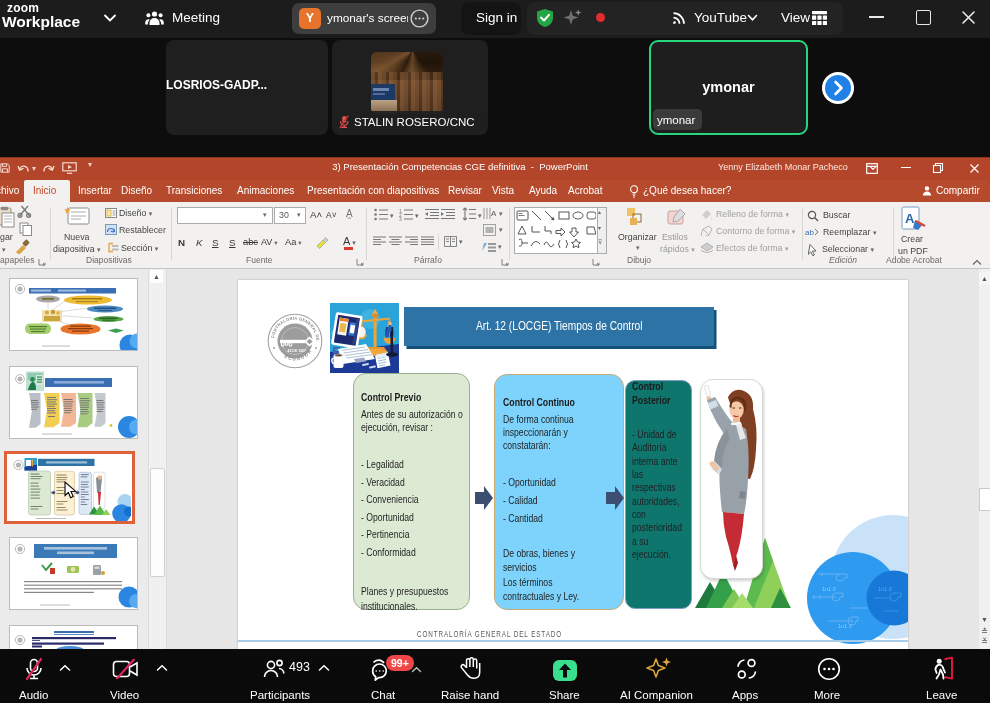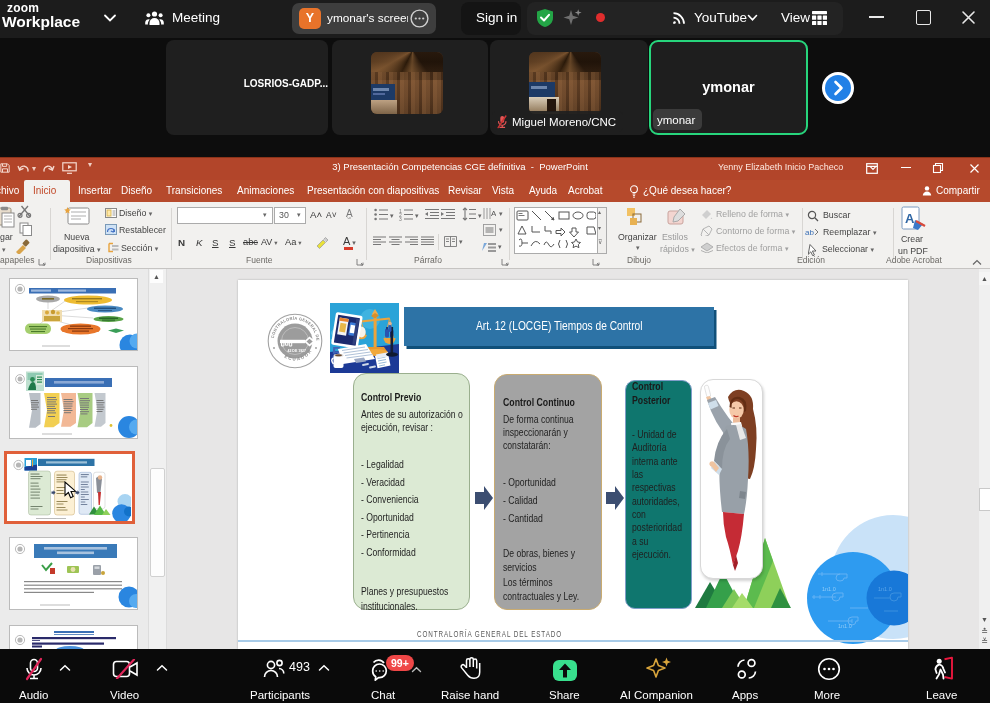--- a/index.html
+++ b/index.html
@@ -107,51 +107,40 @@
     <div class="abs" style="left:869px;top:16px;width:15px;height:1.6px;background:#e8e8e8;"></div>
     <div class="abs" style="left:916px;top:10px;width:13px;height:13px;border:1.6px solid #e8e8e8;border-radius:2px;"></div>
     <svg class="abs" style="left:961px;top:10px" width="15" height="15" viewBox="0 0 15 15">
         <path d="M2 2 L13 13 M13 2 L2 13" stroke="#e8e8e8" stroke-width="1.6" stroke-linecap="round"></path>
       </svg>
   </div>
 
   <div id="strip">
 
     <div class="tile" style="left:166px;width:162px;">
-      <div class="abs" style="left:0;top:38px;width:162px;text-align:right;color:#fff;font-size:10px;font-weight:bold;">LOSRIOS-GADP...</div>
+      <div class="abs" style="left:0;top:38px;width:162px;text-align:left;color:#fff;font-size:12px;font-weight:bold;">LOSRIOS-GADP...</div>
     </div>
 
     <div class="tile" style="left:332px;width:156px;">
       <div class="abs photo" style="left:39px;top:12px;width:72px;height:62px;border-radius:6px;overflow:hidden;">
         <div class="abs" style="left:0;top:0;width:72px;height:62px;background:linear-gradient(180deg,#5e4028 0%,#2e1c10 16%,#7a5232 30%,#8a5c38 48%,#6e482c 72%,#3e2817 100%);"></div>
         <div class="abs" style="left:0;top:0;width:72px;height:28px;background:conic-gradient(from 145deg at 58% -6%,#1e1208 0deg,#6e4c2a 38deg,#281808 62deg,#7e5630 95deg,#3a2412 135deg,#1e1208 195deg);opacity:.85;"></div>
         <div class="abs" style="left:0;top:20px;width:72px;height:42px;background:repeating-linear-gradient(90deg,#6e4a2c 0 4px,#4a2f1a 4px 7px,#7e5634 7px 11px);opacity:.7;"></div>
         <div class="abs" style="left:0;top:32px;width:24px;height:16px;background:#1d3a66;"></div>
         <div class="abs" style="left:2px;top:36px;width:16px;height:3px;background:#6d86ad;"></div>
         <div class="abs" style="left:2px;top:41px;width:12px;height:2px;background:#51699c;"></div>
         <div class="abs" style="left:0;top:48px;width:26px;height:14px;background:linear-gradient(180deg,#bda183,#7e6448);"></div>
       </div>
-    </div>
-
-    <div class="tile" style="left:490px;width:158px;">
-      <div class="abs photo" style="left:39px;top:12px;width:72px;height:62px;border-radius:6px;overflow:hidden;">
-        <div class="abs" style="left:0;top:0;width:72px;height:62px;background:linear-gradient(180deg,#5e4028 0%,#2e1c10 16%,#7a5232 30%,#8a5c38 48%,#6e482c 72%,#3e2817 100%);"></div>
-        <div class="abs" style="left:0;top:0;width:72px;height:28px;background:conic-gradient(from 145deg at 58% -6%,#1e1208 0deg,#6e4c2a 38deg,#281808 62deg,#7e5630 95deg,#3a2412 135deg,#1e1208 195deg);opacity:.85;"></div>
-        <div class="abs" style="left:0;top:20px;width:72px;height:42px;background:repeating-linear-gradient(90deg,#6e4a2c 0 4px,#4a2f1a 4px 7px,#7e5634 7px 11px);opacity:.7;"></div>
-        <div class="abs" style="left:0;top:30px;width:26px;height:15px;background:#1d3a66;"></div>
-        <div class="abs" style="left:2px;top:34px;width:16px;height:3px;background:#6d86ad;"></div>
-        <div class="abs" style="left:0;top:45px;width:30px;height:17px;background:linear-gradient(180deg,#d9cdb9,#8a7050);"></div>
-        <div class="abs" style="left:18px;top:47px;width:9px;height:13px;background:#23150c;"></div>
-      </div>
       <div class="vlabel"><svg class="micmute" viewBox="0 0 14 16">
             <rect x="5" y="1" width="4.6" height="8" rx="2.3" fill="#e45656"></rect>
             <path d="M3 7.5 a4.3 4.3 0 0 0 8.6 0 M7.3 11.8 V14 M4.6 14.3 h5.4" stroke="#e45656" stroke-width="1.4" fill="none" stroke-linecap="round"></path>
             <path d="M11.5 1 L2.5 14.5" stroke="#c33" stroke-width="1.7" stroke-linecap="round"></path>
-          </svg>Miguel Moreno/CNC</div>
+          </svg>STALIN ROSERO/CNC</div>
     </div>
+
 
     <div class="tile" style="left:649px;width:159px;background:#1e1e1e;border:2px solid #27d57c;border-radius:9px;box-sizing:border-box;">
       <div class="abs" style="left:0;top:37px;width:155px;text-align:center;color:#fff;font-size:14.5px;font-weight:bold;">ymonar</div>
       <div class="vlabel" style="background:rgba(70,70,70,.75);">ymonar</div>
     </div>
 
     <div class="abs" style="left:822px;top:34px;width:32px;height:32px;border-radius:50%;background:#fff;"></div>
     <div class="abs" style="left:825px;top:37px;width:26px;height:26px;border-radius:50%;background:#2180e6;"></div>
     <svg class="abs" style="left:833px;top:42px" width="11" height="16" viewBox="0 0 11 16">
         <path d="M2.5 2 L8.5 8 L2.5 14" stroke="#fff" stroke-width="2.6" fill="none" stroke-linecap="round" stroke-linejoin="round"></path>
@@ -171,21 +160,21 @@
     <svg class="abs" style="left:42px;top:5px" width="13" height="12" viewBox="0 0 13 12">
         <path d="M2 9 a4.2 4.2 0 1 1 8.4 -1.2 M11.8 4.6 l-1.4 3.4 -3.4 -1.4" stroke="#f5d9cf" stroke-width="1.4" fill="none" stroke-linecap="round"></path>
       </svg>
     <svg class="abs" style="left:62px;top:5px" width="15" height="12" viewBox="0 0 15 12">
         <rect x="0.8" y="0.8" width="13.4" height="8" stroke="#f5d9cf" stroke-width="1.2" fill="none"></rect>
         <path d="M6 3 l4 2 -4 2 z" fill="#f5d9cf"></path>
         <path d="M5 11.3 h5" stroke="#f5d9cf" stroke-width="1.2"></path>
       </svg>
     <div class="abs" style="left:88px;top:3px;color:#f0cfc3;font-size:8px;">▾</div>
     <div class="abs" style="left:0;top:4px;width:920px;text-align:center;color:#fff;font-size:9.5px;">3) Presentación Competencias CGE definitiva&nbsp; -&nbsp; PowerPoint</div>
-    <div class="abs" style="left:718px;top:5px;color:#fde8e0;font-size:9px;">Yenny Elizabeth Inicio Pacheco</div>
+    <div class="abs" style="left:718px;top:5px;color:#fde8e0;font-size:9px;">Yenny Elizabeth Monar Pacheco</div>
     <svg class="abs" style="left:866px;top:6px" width="12" height="11" viewBox="0 0 12 11">
         <rect x="0.7" y="0.7" width="10.6" height="9.6" stroke="#fff" stroke-width="1.2" fill="none"></rect>
         <path d="M0.7 3.4 h10.6 M4 3.4 l3 3 3 -3" stroke="#fff" stroke-width="1.1" fill="none"></path>
       </svg>
     <div class="abs" style="left:901px;top:10px;width:10px;height:1.3px;background:#fff;"></div>
     <svg class="abs" style="left:932px;top:5px" width="12" height="12" viewBox="0 0 12 12" fill="none" stroke="#fff" stroke-width="1.1">
         <path d="M3.5 3.5 v-2 h7 v7 h-2"></path>
         <rect x="1.5" y="3.5" width="7" height="7"></rect>
       </svg>
     <svg class="abs" style="left:969px;top:6px" width="11" height="11" viewBox="0 0 11 11">
@@ -434,21 +423,21 @@
     <svg class="abs" style="left:805px;top:25px" width="15" height="11" viewBox="0 0 15 11">
         <text x="0" y="8" font-size="8" fill="#3a6fb5">ab</text>
         <text x="0" y="11" font-size="0"> </text>
         <path d="M10 2 l3 3 -3 3" stroke="#777" fill="none"></path>
       </svg>
     <div class="rtext" style="left:823px;top:25px;">Reemplazar <span style="font-size:7px;color:#666;">▾</span></div>
     <svg class="abs" style="left:808px;top:42px" width="10" height="12" viewBox="0 0 10 12">
         <path d="M2 0.5 l6 6.5 -3.6 0 2 4 -1.6 .8 -2 -4 -2.6 2.6 z" fill="#fff" stroke="#555" stroke-width="0.9"></path>
       </svg>
     <div class="rtext" style="left:822px;top:42px;">Seleccionar <span style="font-size:7px;color:#666;">▾</span></div>
-    <div class="rlabel" style="left:797px;">Edición</div>
+    <div class="rlabel" style="left:829px;font-style:italic;">Edición</div>
     <div class="rsep" style="left:893px;"></div>
 
     <svg class="abs" style="left:899px;top:4px" width="28" height="28" viewBox="0 0 28 28">
         <rect x="3" y="1" width="17" height="22" rx="1.5" fill="#fff" stroke="#7a9ac0"></rect>
         <text x="6" y="17" font-size="13" fill="#2e66a4" font-weight="bold">A</text>
         <path d="M16 14 l8 4 -5 6 -5 -2 z" fill="#3a78c9"></path>
         <path d="M17 15 l9 5" stroke="#d94a3a" stroke-width="2.2"></path>
       </svg>
     <div class="rtext" style="left:901px;top:32px;">Crear</div>
     <div class="rtext" style="left:898px;top:44px;">un PDF</div>
@@ -764,21 +753,21 @@
       <div class="abs" style="left:166px;top:27px;width:310px;height:39px;background:#2d73a6;box-shadow:2.5px 3px 0 #10507a;"></div>
       <div class="abs" style="left:166px;top:39px;width:381px;text-align:center;color:#fff;font-size:12.5px;transform:scaleX(.815);transform-origin:0 0;white-space:nowrap;">Art. 12 (LOCGE) Tiempos de Control</div>
 
       <div class="sbox" style="left:115px;top:93px;width:115px;height:235px;background:#dcead4;border:1px solid #9aaf8e;">
         <div class="abs bt" style="left:7px;top:17px;font-size:11.5px;">Control Previo</div>
         <div class="abs sline" style="left:7px;top:34px;font-size:10.8px;line-height:13.2px;">Antes de su autorización o<br>ejecución, revisar :</div>
         <div class="abs sline" style="left:7px;top:82px;font-size:10.8px;line-height:17.6px;">- Legalidad<br>- Veracidad<br>- Conveniencia<br>- Oportunidad<br>- Pertinencia<br>- Conformidad</div>
         <div class="abs sline" style="left:7px;top:210px;font-size:10.8px;line-height:14.5px;">Planes y presupuestos<br>institucionales.</div>
       </div>
 
-      <div class="sbox" style="left:256px;top:94px;width:106px;height:234px;background:#a3a3a3;border:1px solid #c9ab70;">
+      <div class="sbox" style="left:256px;top:94px;width:106px;height:234px;background:#7dd3fc;border:1px solid #c9ab70;padding-left:22px;">
         <div class="abs bt" style="left:8px;top:21px;font-size:11.5px;">Control Continuo</div>
         <div class="abs sline" style="left:8px;top:38px;font-size:10.8px;line-height:13.2px;">De forma continua<br>inspeccionarán y<br>constatarán:</div>
         <div class="abs sline" style="left:8px;top:99px;font-size:10.8px;line-height:17.8px;">- Oportunidad<br>- Calidad<br>- Cantidad</div>
         <div class="abs sline" style="left:8px;top:172px;font-size:10.8px;line-height:13.8px;">De obras, bienes y<br>servicios</div>
         <div class="abs sline" style="left:8px;top:201px;font-size:10.8px;line-height:13.8px;">Los términos<br>contractuales y Ley.</div>
       </div>
 
       <div class="sbox" style="left:387px;top:100px;width:65px;height:227px;background:#0f766e;border:1px solid #7f9dc9;border-radius:10px;">
         <div class="abs bt" style="left:6px;top:-1px;font-size:11.5px;line-height:13.5px;">Control<br>Posterior</div>
         <div class="abs sline" style="left:6px;top:47px;font-size:10.8px;line-height:13.35px;">- Unidad de<br>Auditoría<br>interna ante<br>las<br>respectivas<br>autoridades,<br>con<br>posterioridad<br>a su<br>ejecución.</div>

